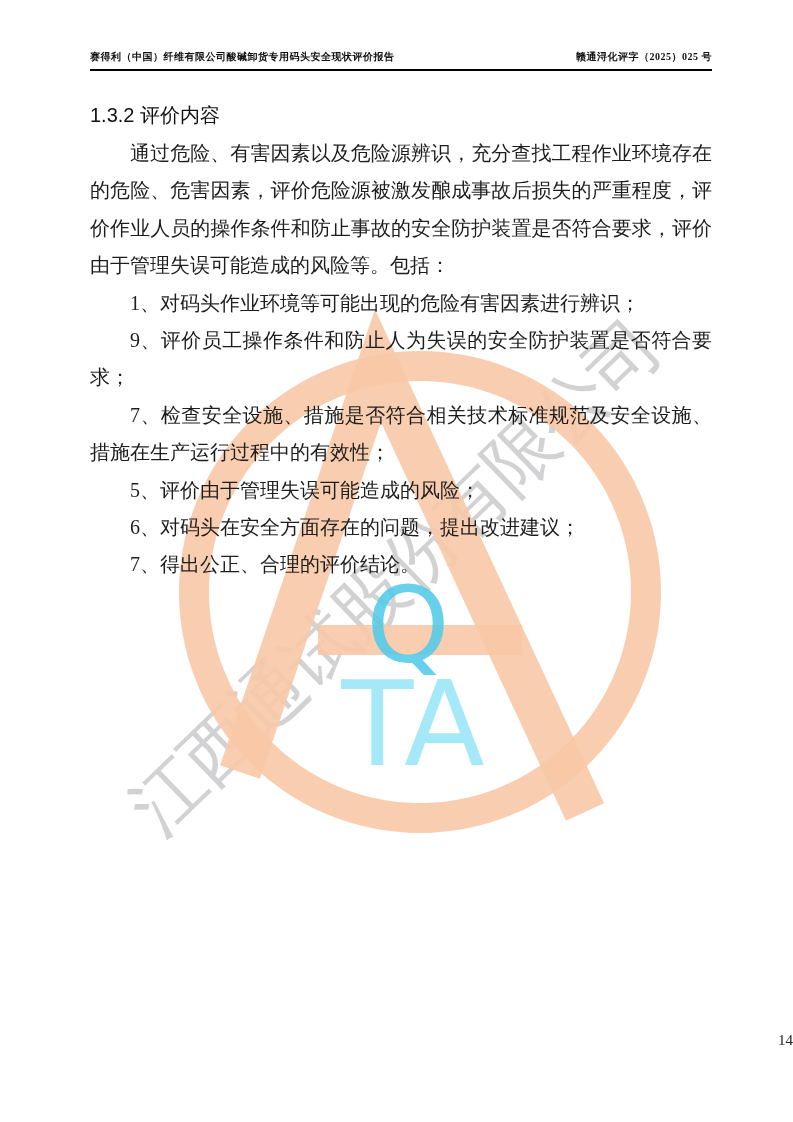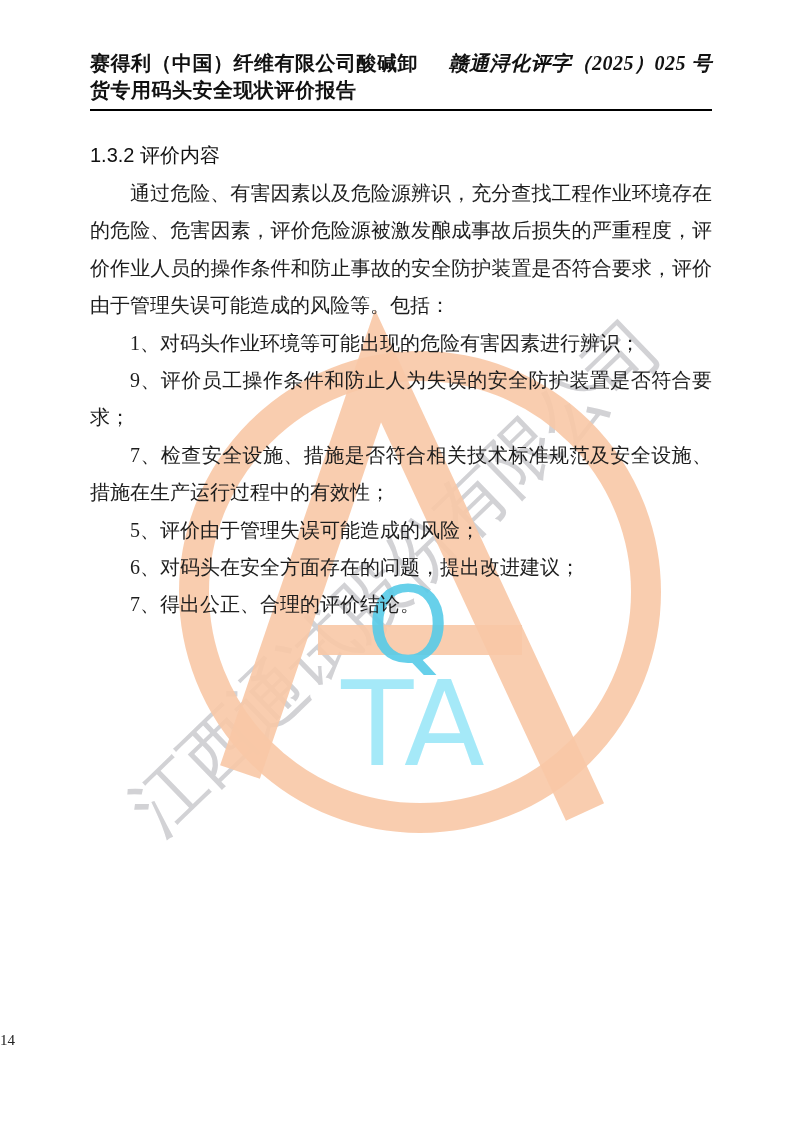--- a/index.html
+++ b/index.html
@@ -21,28 +21,28 @@
   .content {
     position: absolute;
     left: 90px; top: 50px;
     width: 622px;
     z-index: 1;
   }
   .header {
     display: flex;
     justify-content: space-between;
     align-items: baseline;
-    font-size: 20px;
+    font-size: 10px;
     font-weight: bold;
     letter-spacing: 0.5px;
     border-bottom: 2px solid #000;
     padding-bottom: 5px;
     color: #111;
   }
-  .header .right { white-space: nowrap; margin-left: 24px; font-style: italic; }
+  .header .right { white-space: nowrap; margin-left: 24px; }
   h2.section-heading {
     font-family: "Liberation Sans", "DejaVu Sans", sans-serif;
     font-size: 20px;
     font-weight: normal;
     color: #111;
     margin: 30px 0 0 0;
     line-height: 28px;
   }
   .doc-body { margin-top: 6px; }
   .doc-body p {
@@ -51,21 +51,21 @@
     line-height: 37.4px;
     text-align: justify;
     text-indent: 2em;
     color: #1d1d1d;
   }
   .page-number {
     position: absolute;
     top: 1032px;
     left: 0;
     width: 793px;
-    text-align: left;
+    text-align: right;
     font-size: 15px;
     color: #222;
     z-index: 1;
   }
   .wm-cjk {
     font-family: "Liberation Serif", "DejaVu Serif", serif;
     font-size: 72px;
     letter-spacing: -2px;
     opacity: 0.8;
   }

